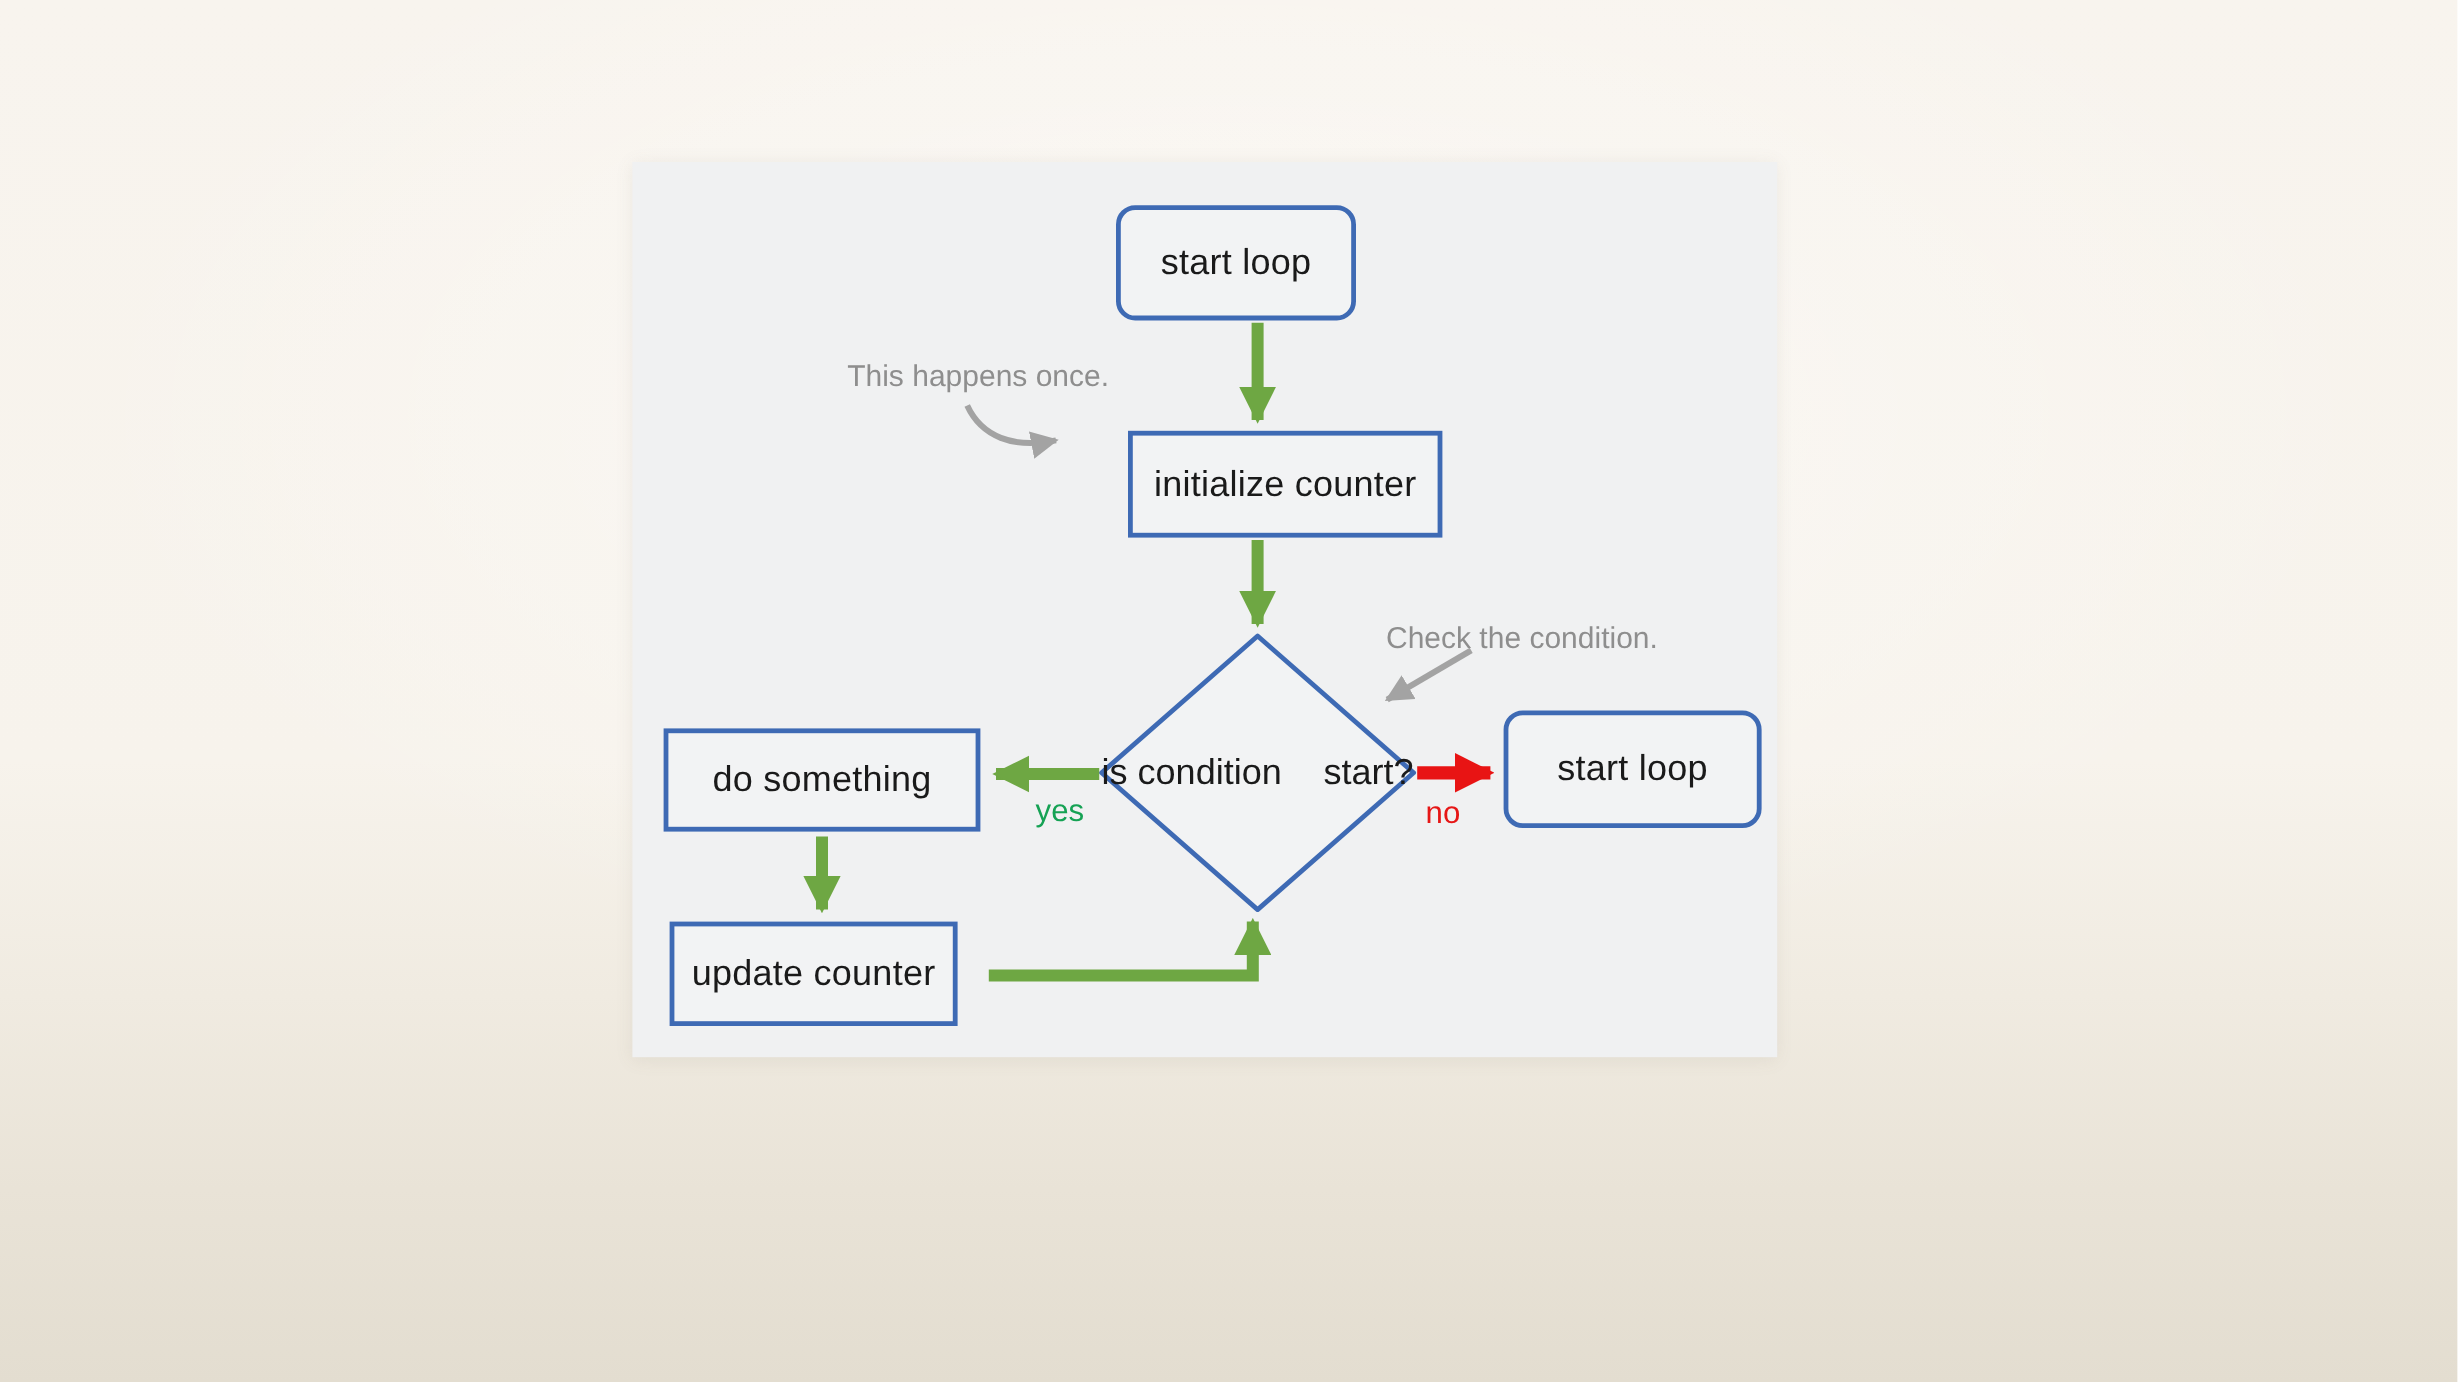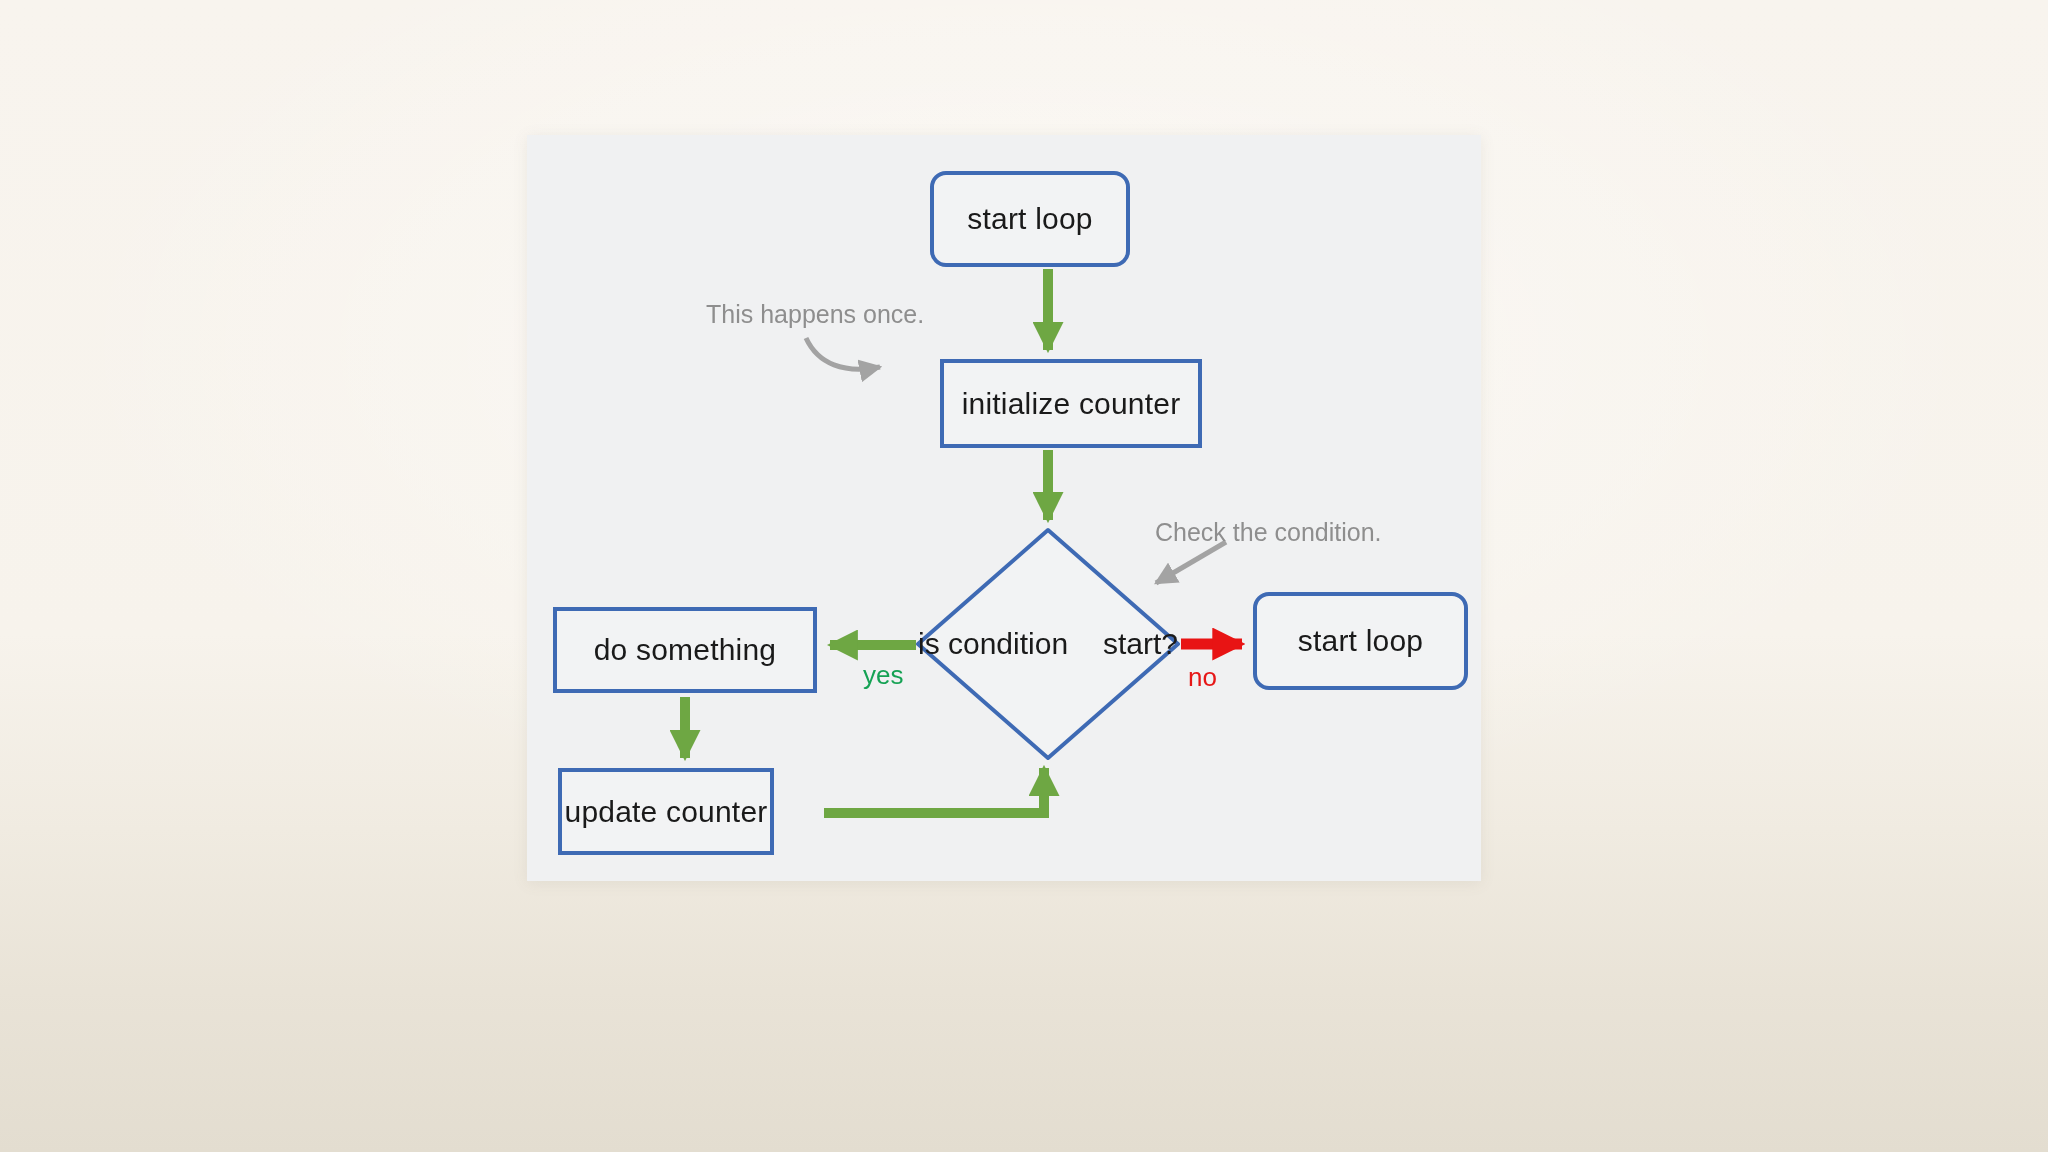--- a/index.html
+++ b/index.html
@@ -45,21 +45,21 @@
     color: #1a1a1a;
     font-size: 30px;
     letter-spacing: 0.2px;
     box-sizing: border-box;
     text-align: center;
   }
   .node.rounded { border-radius: 16px; }
   .node-start   { left: 930px;  top: 171px; width: 200px; height: 96px; }
   .node-init    { left: 940px;  top: 359px; width: 262px; height: 89px; }
   .node-do      { left: 553px;  top: 607px; width: 264px; height: 86px; }
-  .node-update  { left: 558px;  top: 768px; width: 216px; height: 87px; }
+  .node-update  { left: 558px;  top: 768px; width: 240px; height: 87px; }
   .node-stop    { left: 1253px; top: 592px; width: 215px; height: 98px; }
   .diamond-label {
     position: absolute;
     z-index: 2;
     left: 918px; top: 530px;
     width: 260px; height: 228px;
     display: flex;
     flex-direction: row;
     align-items: center;
     justify-content: space-between;

